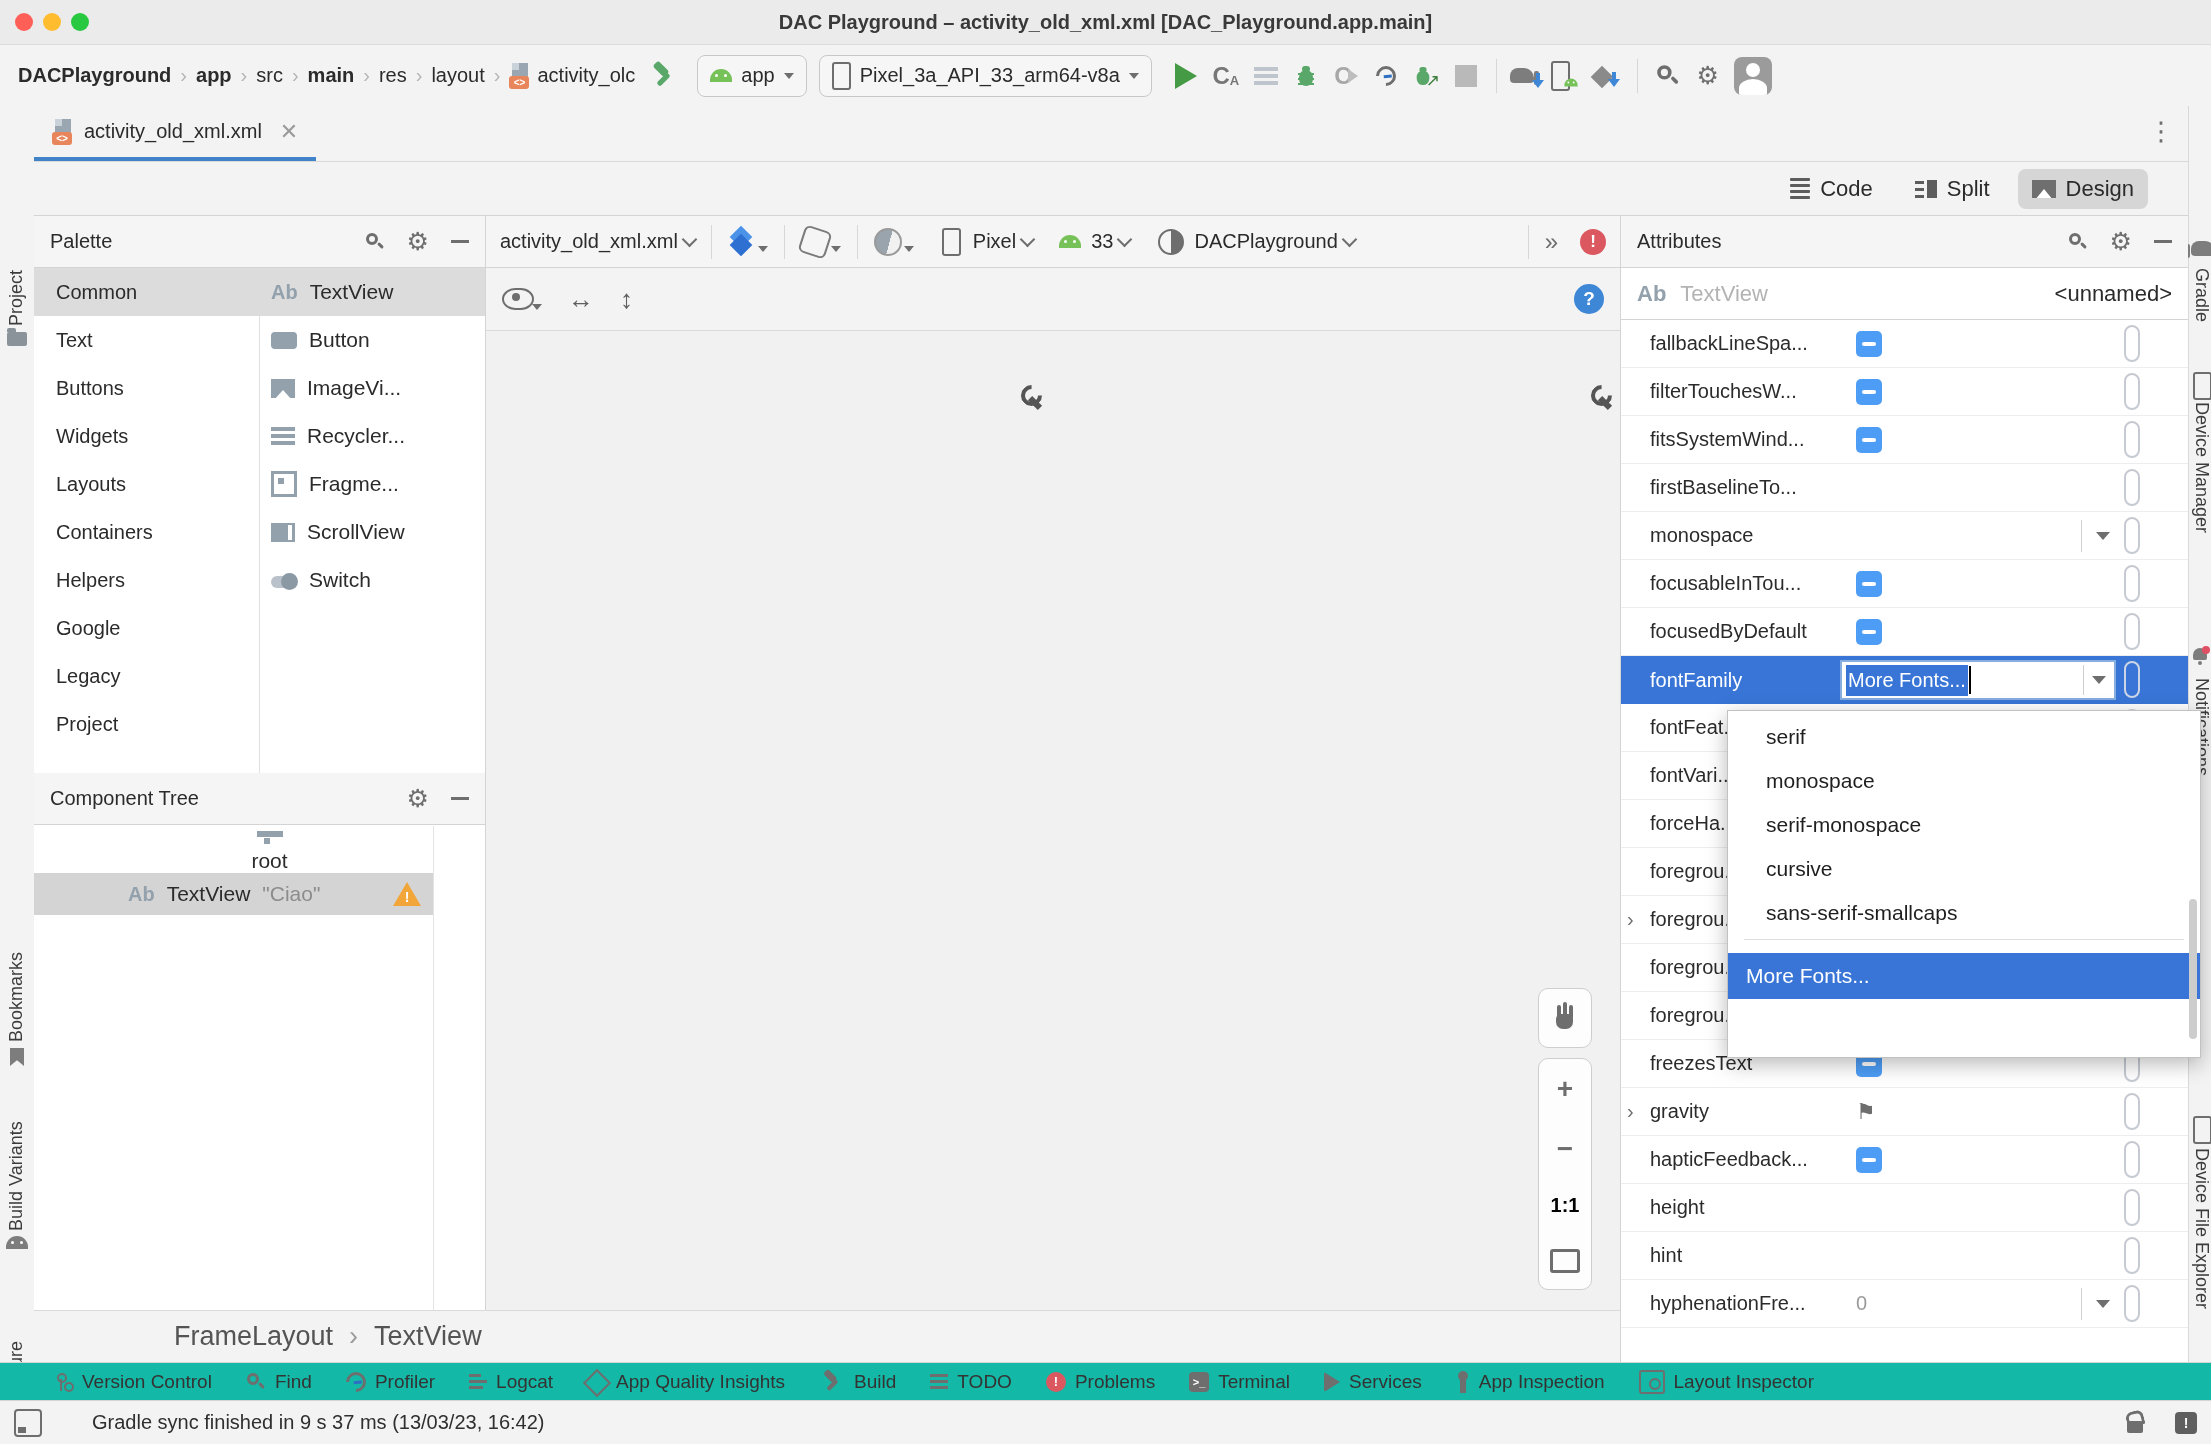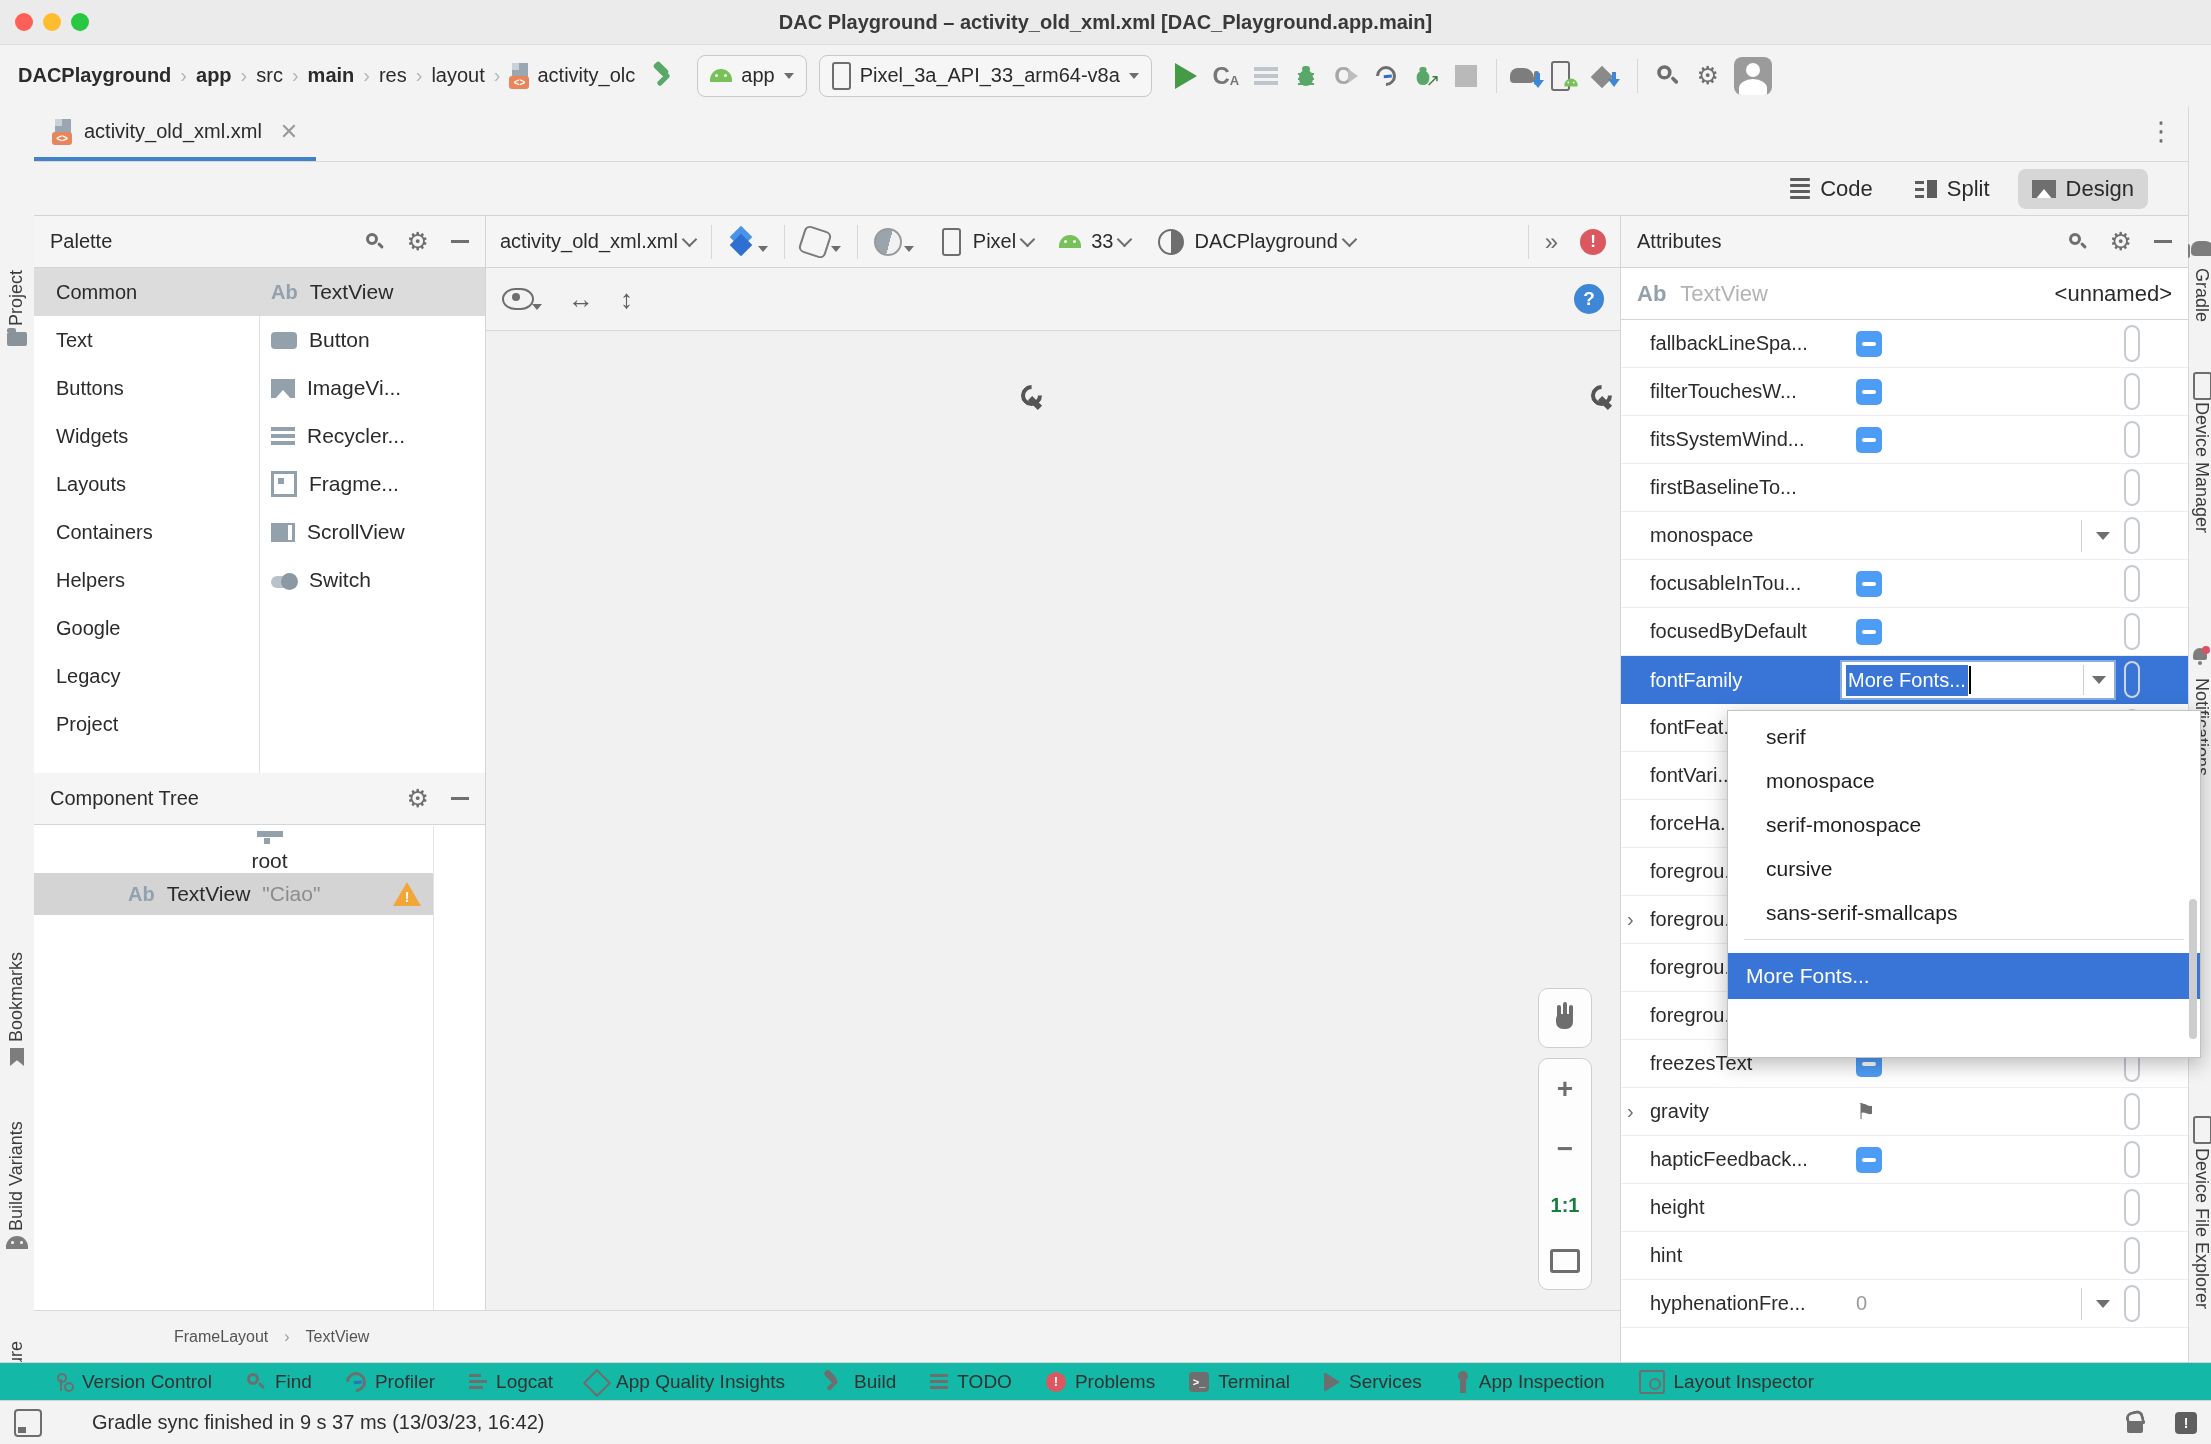--- a/index.html
+++ b/index.html
@@ -106,21 +106,21 @@
   .arrow-gl{font-size:26px;color:#5f5f5f;}
   .wrench{position:absolute;width:26px;height:26px;}
   .wrench .head{position:absolute;left:1px;top:1px;width:13px;height:13px;border:4px solid #555;border-radius:50%;border-top-color:transparent;transform:rotate(45deg);}
   .wrench .handle{position:absolute;left:12px;top:12px;width:6px;height:14px;background:#555;transform:rotate(-45deg);}
   .zbox{position:absolute;background:#fdfdfd;border:1px solid #cecece;border-radius:10px;display:flex;flex-direction:column;align-items:center;justify-content:space-around;}
   .hand-ic{position:relative;width:24px;height:26px;}
   .hand-ic .palm{position:absolute;left:3px;top:9px;width:17px;height:15px;background:#6e6e6e;border-radius:5px 5px 7px 7px;}
   .hand-ic i{position:absolute;top:0;width:4px;height:14px;background:#6e6e6e;border-radius:2px;}
   .zoom-glyph{font-size:28px;color:#6e6e6e;font-weight:bold;line-height:1;}
   .fit-ic{width:24px;height:18px;border:3px solid #6e6e6e;border-radius:3px;}
-  #dcrumbs{left:34px;top:1310px;width:1586px;height:52px;background:#f3f3f3;border-top:1px solid #d9d9d9;box-sizing:border-box;display:flex;align-items:center;font-size:16px;color:#545454;gap:16px;padding-left:140px;}
+  #dcrumbs{left:34px;top:1310px;width:1586px;height:52px;background:#f3f3f3;border-top:1px solid #d9d9d9;box-sizing:border-box;display:flex;align-items:center;font-size:27px;color:#545454;gap:16px;padding-left:140px;}
   
   #attrs{left:1620px;top:216px;width:568px;height:1146px;background:#fff;border-left:1px solid #d4d4d4;box-sizing:border-box;overflow:hidden;}
   #attr-sub{height:52px;border-bottom:1px solid #d4d4d4;display:flex;align-items:center;padding:0 16px;gap:14px;font-size:22px;box-sizing:border-box;background:#fff;}
   .arow{height:48px;display:flex;align-items:center;border-bottom:1px solid #ededed;box-sizing:border-box;font-size:20px;position:relative;}
   .alabel{width:215px;padding-left:29px;box-sizing:border-box;white-space:nowrap;overflow:hidden;flex:none;}
   .aval{flex:1;display:flex;align-items:center;padding-left:20px;position:relative;height:100%;}
   .cb{width:26px;height:26px;background:#4d9df6;border-radius:5px;position:relative;}
   .cb::after{content:"";position:absolute;left:6px;right:6px;top:11px;height:4px;background:#fff;border-radius:2px;}
   .pill{position:absolute;right:48px;width:12px;height:33px;border:2px solid #c5cad3;border-radius:8px;top:5px;background:#fff;}
   .acombo{position:absolute;right:78px;top:8px;height:32px;display:flex;align-items:center;gap:12px;border-left:1px solid #d0d0d0;padding-left:14px;}
@@ -522,21 +522,21 @@
       <span class="hand-ic">
           <i style="left:4px;"></i>
           <i style="left:10px;top:-3px;"></i>
           <i style="left:16px;"></i>
           <span class="palm"></span>
         </span>
     </div>
     <div class="zbox" style="left:1052px;top:842px;width:52px;height:230px;">
       <span class="zoom-glyph">+</span>
       <span class="zoom-glyph">−</span>
-      <span style="font-size:20px;font-weight:bold;color:#15803d;">1:1</span>
+      <span style="font-size:20px;font-weight:bold;color:#000000;">1:1</span>
       <span class="fit-ic"></span>
     </div>
   </div>
 
   <div id="dcrumbs" class="r">
     <span>FrameLayout</span>
     <span style="color:#9a9a9a;">›</span>
     <span>TextView</span>
   </div>
 

